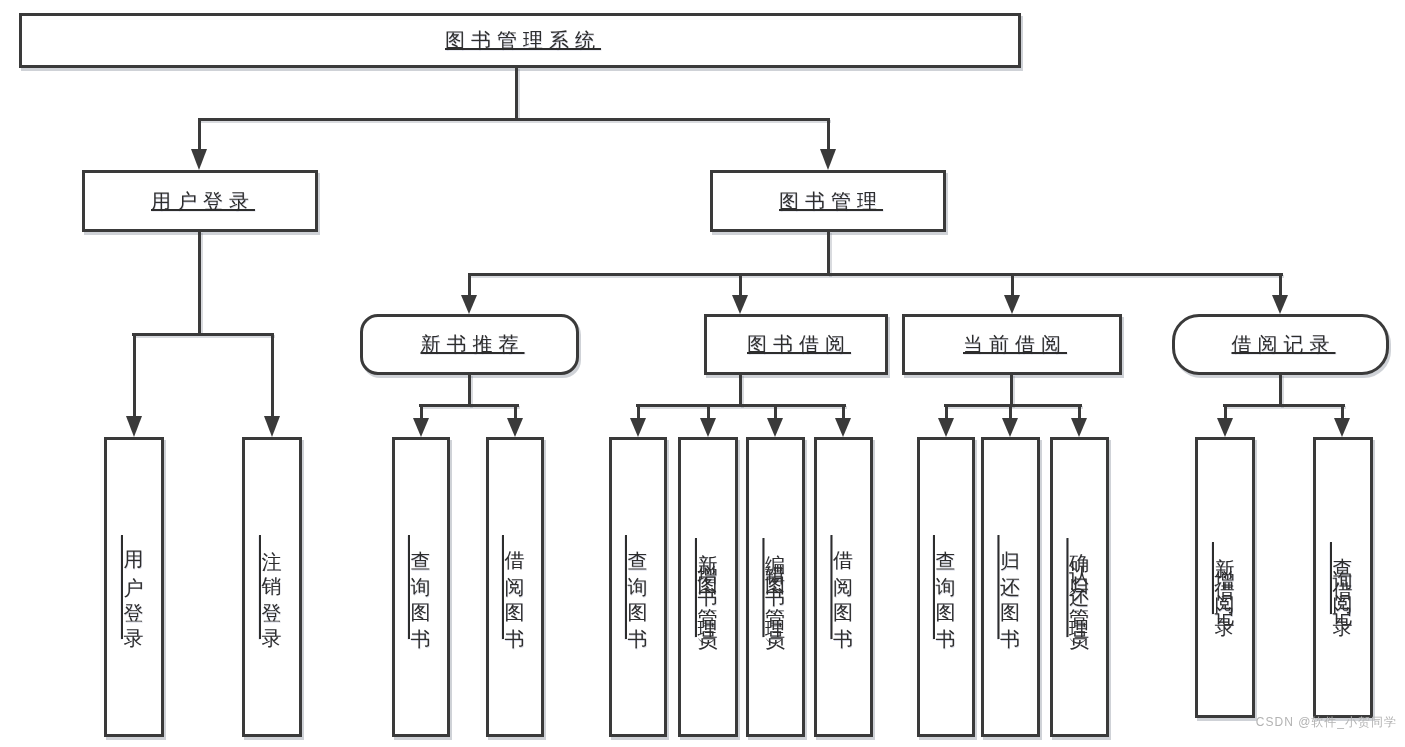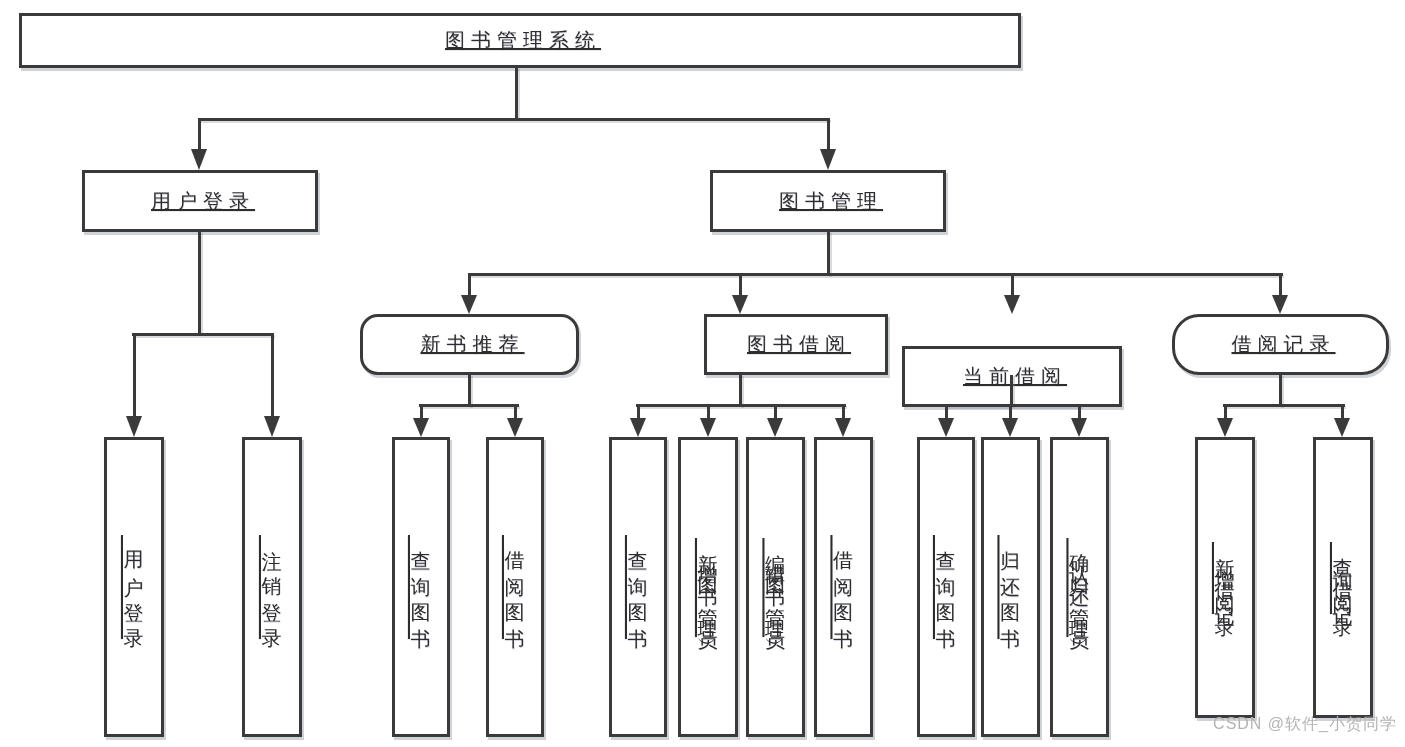--- a/index.html
+++ b/index.html
@@ -49,21 +49,21 @@
   .arrow::after{
     content:"";position:absolute;left:0;bottom:0;width:0;height:0;
     border-left:8.5px solid transparent;border-right:8.5px solid transparent;
     border-top:21px solid var(--line);
   }
   .arrow.shorthead::before{bottom:16px;}
   .arrow.shorthead::after{border-top-width:19px;}
   
   .watermark{
     position:absolute;right:8px;top:714px;
-    font-size:16px;color:var(--watermark-text-color);letter-spacing:1px;white-space:nowrap;
+    font-size:12px;color:var(--watermark-text-color);letter-spacing:1px;white-space:nowrap;
   }
 </style>
 </head>
 <body>
 
 <div class="stage">
 
   <div class="node" style="left:19px;top:13px;width:1002px;height:55px;">
     <span class="lbl">图书管理系统</span>
   </div>
@@ -91,21 +91,21 @@
   <div class="arrow shorthead" style="left:732px;top:276px;height:38px;"></div>
   <div class="arrow shorthead" style="left:1004px;top:276px;height:38px;"></div>
   <div class="arrow shorthead" style="left:1272px;top:276px;height:38px;"></div>
 
   <div class="node" style="left:360px;top:314px;width:219px;height:61px;border-radius:18px;">
     <span class="lbl">新书推荐</span>
   </div>
   <div class="node" style="left:668px;top:314px;width:184px;height:61px;margin-left:36px;">
     <span class="lbl">图书借阅</span>
   </div>
-  <div class="node" style="left:902px;top:314px;width:220px;height:61px;margin-top:32px;">
+  <div class="node" style="left:902px;top:314px;width:220px;height:61px;">
     <span class="lbl">当前借阅</span>
   </div>
   <div class="node" style="left:1172px;top:314px;width:217px;height:61px;border-radius:27px;">
     <span class="lbl">借阅记录</span>
   </div>
 
   <div class="vline" style="left:468px;top:375px;height:32px;"></div>
   <div class="hline" style="left:419px;top:404px;width:100px;"></div>
   <div class="arrow shorthead" style="left:413px;top:406px;height:31px;"></div>
   <div class="arrow shorthead" style="left:507px;top:406px;height:31px;"></div>

